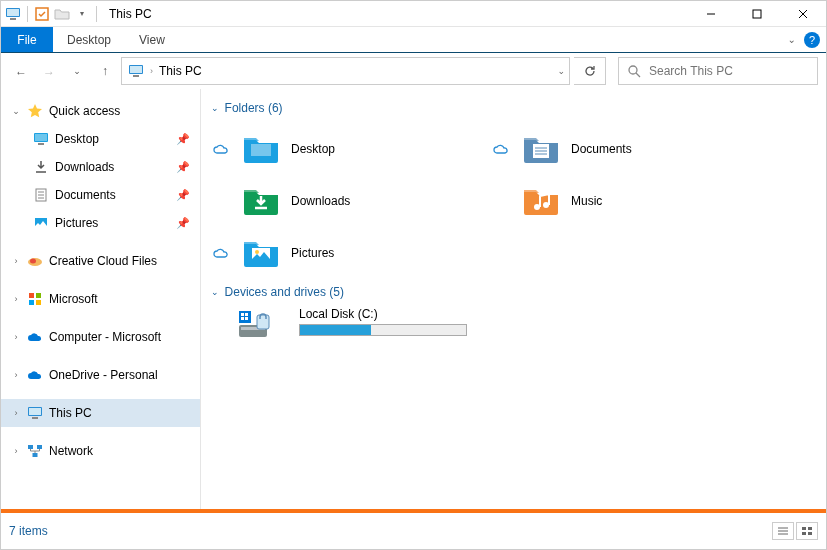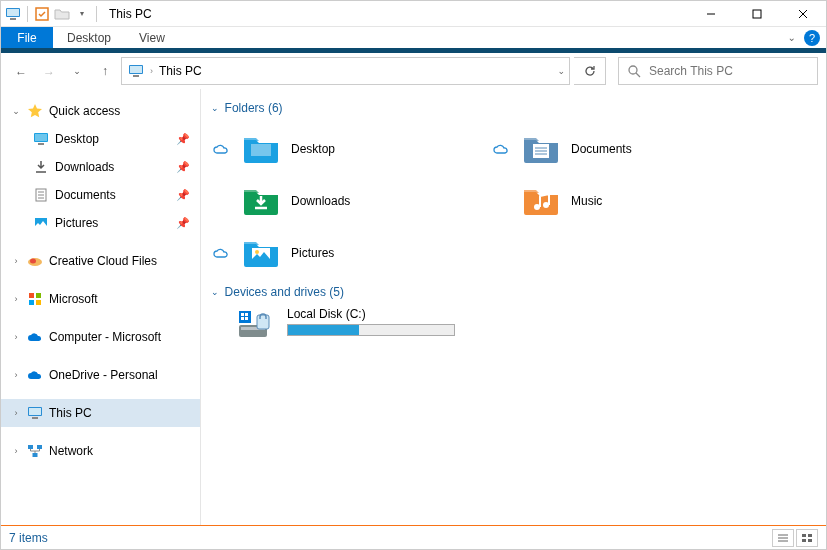--- a/index.html
+++ b/index.html
@@ -8,21 +8,21 @@
 
 .titlebar { height: 26px; display: flex; align-items: center; background: #fff; border-bottom: 1px solid #e5e5e5; }
 .tb-left { display: flex; align-items: center; gap: 4px; padding-left: 4px; }
 .tb-icon { width: 16px; height: 16px; display: inline-flex; align-items: center; justify-content: center; }
 .tb-sep { width: 1px; height: 16px; background: #ccc; margin: 0 2px; }
 .tb-title { margin-left: 6px; font-size: 12px; }
 .tb-right { margin-left: auto; display: flex; }
 .win-btn { width: 46px; height: 26px; display: flex; align-items: center; justify-content: center; }
 
 
-.ribbon { height: 26px; display: flex; align-items: stretch; border-bottom: 5px solid #0c4a6e; }
+.ribbon { height: 26px; display: flex; align-items: stretch; border-bottom: 1px solid #0c4a6e; }
 .ribbon-file { background: #0078d7; color: #fff; width: 52px; display: flex; align-items: center; justify-content: center; font-size: 12px; }
 .ribbon-tab { padding: 0 14px; display: flex; align-items: center; font-size: 12px; color: #444; }
 .ribbon-right { margin-left: auto; display: flex; align-items: center; padding-right: 6px; gap: 8px; }
 .help-circle { width: 16px; height: 16px; border-radius: 50%; background: #0078d7; color: #fff; font-size: 11px; display: flex; align-items: center; justify-content: center; }
 
 
 .navbar { height: 36px; display: flex; align-items: center; padding: 4px 8px; gap: 4px; }
 .nav-btn { width: 24px; height: 24px; display: flex; align-items: center; justify-content: center; color: #555; }
 .nav-btn.disabled { color: #bbb; }
 .addr { flex: 1; height: 28px; border: 1px solid #ccc; display: flex; align-items: center; padding: 0 4px 0 6px; gap: 6px; }
@@ -49,29 +49,29 @@
 
 .main { flex: 1; overflow-y: auto; padding: 8px 14px 8px 6px; }
 .section-head { color: #1b619b; font-size: 12px; display: flex; align-items: center; gap: 6px; margin: 4px 0 8px 4px; }
 .section-head .chev { font-size: 9px; }
 .grid { display: flex; flex-wrap: wrap; }
 .tile { width: 280px; height: 52px; display: flex; align-items: center; gap: 10px; padding-left: 6px; }
 .cloud { width: 18px; color: #2a8dd4; font-size: 14px; text-align: center; }
 .bigicon { width: 40px; height: 34px; display: flex; align-items: center; justify-content: center; }
 .tile-label { font-size: 12px; }
 
-.drive { display: flex; align-items: flex-start; gap: 10px; padding-left: 30px; margin-top: 4px; }
+.drive { display: flex; align-items: flex-start; gap: 22px; padding-left: 30px; margin-top: 4px; }
 .drive-icon { width: 40px; height: 34px; display: flex; align-items: center; justify-content: center; }
 .drive-info { display: flex; flex-direction: column; gap: 3px; }
 .drive-bar { width: 168px; height: 12px; border: 1px solid #aaa; background: #eee; position: relative; }
 .drive-fill { position: absolute; left: 0; top: 0; bottom: 0; background: #26a0da; }
 .drive-sub { color: #666; font-size: 11px; }
 
 
-.status { height: 24px; border-top: 1px solid #f97316; display: flex; align-items: center; padding: 0 8px; font-size: 12px; color: #1b619b; }
+.status { height: 40px; border-top: 4px solid #f97316; display: flex; align-items: center; padding: 0 8px; font-size: 12px; color: #1b619b; }
 .status-right { margin-left: auto; display: flex; gap: 2px; }
 .view-btn { width: 22px; height: 18px; border: 1px solid #ccc; display: flex; align-items: center; justify-content: center; font-size: 10px; }
 
 
 svg { display: block; }
 </style>
 </head>
 <body>
 
 <div class="titlebar">

